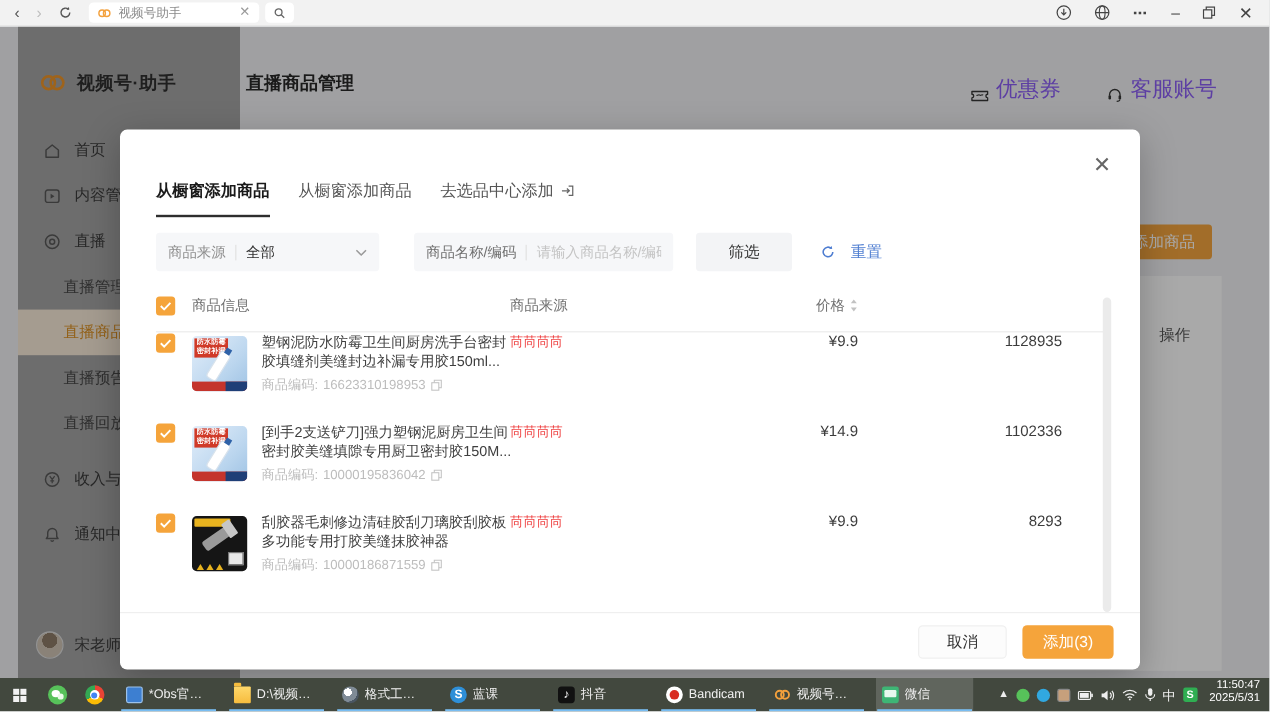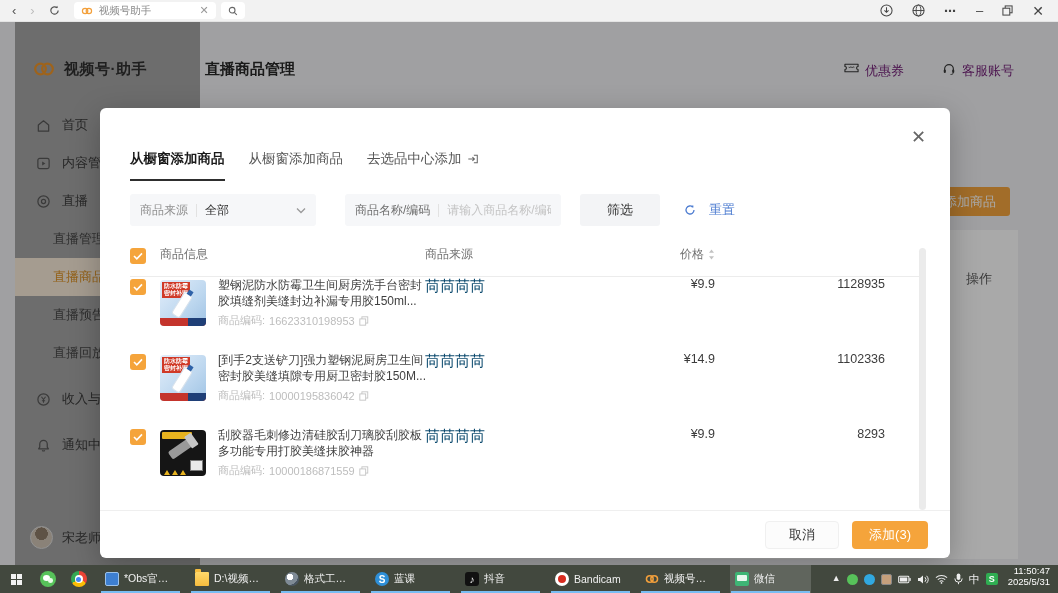--- a/index.html
+++ b/index.html
@@ -30,21 +30,21 @@
   .nav-item{display:flex;align-items:center;gap:11px;height:38px;padding-left:21px;font-size:13px;color:#383838;cursor:pointer}
   .nav-sub{display:block;line-height:38px;padding-left:38px;font-size:13px;color:#444;cursor:pointer}
   .nav-sub.active{background:#f9ecd9;color:#dd9021}
   .nav-gap{height:8px}
   .user-row{position:absolute;left:15px;bottom:16px;display:flex;align-items:center;gap:9px}
   .avatar{width:23px;height:23px;border-radius:50%;background:radial-gradient(circle at 50% 32%,#8d7a66 0 35%,#cfc4b4 36%);border:1px solid #ddd}
   .user-name{font-size:13px;color:#3a3a3a;white-space:nowrap}
 
   .page-title{position:absolute;left:205px;top:38px;font-size:15px;font-weight:bold;color:#242424}
   .header-right{position:absolute;right:44px;top:40px;display:flex;gap:38px}
-  .hlink{display:flex;align-items:flex-start;gap:6px;font-size:13px;color:#701a75;cursor:pointer}
+  .hlink{display:flex;align-items:flex-end;gap:6px;font-size:18px;color:#8b5cf6;cursor:pointer}
 
   .add-btn{position:absolute;left:930px;top:165px;width:80px;height:29px;background:#f5a43b;color:#fff;font-size:13px;border:none;border-radius:3px;cursor:pointer}
   .bg-card{position:absolute;left:700px;top:208px;right:40px;bottom:6px;background:#fff}
   .bg-op{position:absolute;top:40px;right:26px;font-size:13px;color:#555}
 
   
   .overlay{position:absolute;top:22px;left:0;right:0;bottom:28px;background:rgba(10,10,10,.35);z-index:5}
   .modal{position:absolute;left:100px;top:108px;width:850px;height:450px;background:#fff;border-radius:6px;box-shadow:0 8px 30px rgba(0,0,0,.25);z-index:6}
   .m-close{position:absolute;top:20px;right:24px;font-size:18px;color:#666;line-height:1;cursor:pointer}
   .m-tabs{position:absolute;top:42px;left:30px;display:flex;gap:24px}
@@ -60,21 +60,21 @@
   .f-divider{width:1px;height:13px;background:#e2e2e2}
   .f-value{font-size:12px;color:#2e2e2e;flex:1}
   .f-search input{border:none;outline:none;background:transparent;font-size:12px;flex:1;min-width:0;color:#333}
   .f-search input::placeholder{color:#c4c4c4}
   .f-btn{margin-left:19px;width:80px;height:32px;background:#f3f4f6;border:none;border-radius:3px;font-size:13px;color:#333;cursor:pointer}
   .f-reset{margin-left:24px;display:flex;align-items:center;gap:13px;font-size:13px;color:#4e7dd1;cursor:pointer}
 
   .cols{display:flex;align-items:flex-start}
   .col-check{width:30px}
   .col-info{width:265px;display:flex;align-items:center;gap:12px}
-  .col-source{width:150px;font-size:15px;color:#0c4a6e}
+  .col-source{width:150px;font-size:11px;color:#ef4444}
   .col-price{width:140px;text-align:right;font-size:12.5px;color:#3c3c3c}
   .col-stock{width:170px;text-align:right;font-size:12.5px;color:#3c3c3c}
   .t-head{position:absolute;top:138px;left:30px;right:30px;height:26px}
   .t-head .col-source,.t-head .col-price,.t-head .col-stock,.t-head .h-label{font-size:12px;color:#707070}
   .h-price{display:inline-flex;align-items:center;gap:4px;justify-content:flex-end}
   .t-divider{position:absolute;top:168px;left:30px;right:30px;border-top:1px solid #ececec}
   .t-body{position:absolute;top:169px;left:30px;right:30px}
   .t-row{height:75px}
   .checkbox{width:16px;height:16px;border-radius:3px;background:#f5a43b;display:inline-flex;align-items:center;justify-content:center;cursor:pointer}
   .thumb{width:46px;height:46px;border-radius:4px;position:relative;overflow:hidden;flex:none}

